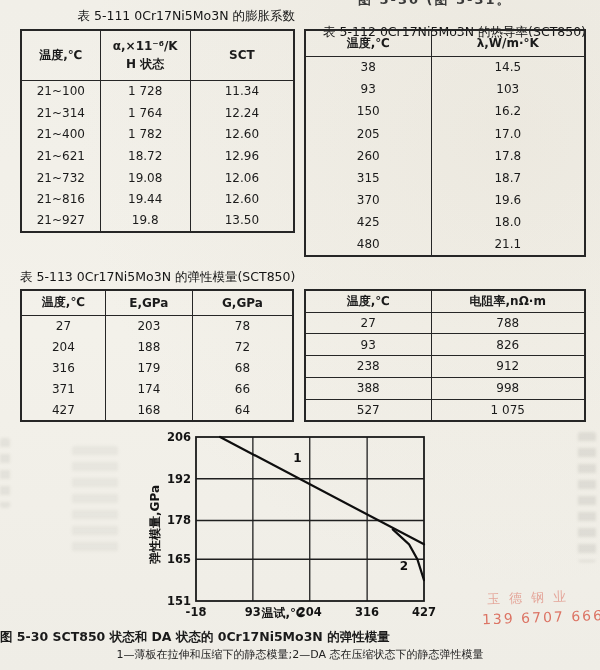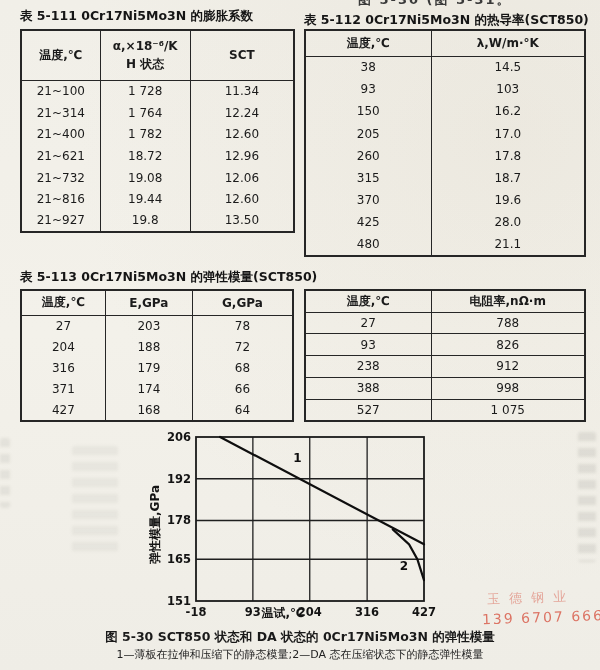--- a/index.html
+++ b/index.html
@@ -9,21 +9,21 @@
       radial-gradient(ellipse at 85% 20%, rgba(210,200,180,0.18), transparent 60%),
       linear-gradient(180deg, #f1efe8 0%, #f3f1ea 50%, #efede6 100%);
     font-family:"DejaVu Sans","Liberation Sans",sans-serif;
     color:#1c1c1c;
   }
   .clipped-top {
     position:absolute; top:-9px; left:358px; font-size:13px; font-weight:700;
     color:#3a3a3a; letter-spacing:2px; white-space:nowrap;
   }
   .tbl-title {
-    position:absolute; font-size:12.5px; font-weight:700; text-align:left;
+    position:absolute; font-size:12.5px; font-weight:400; text-align:right;
     white-space:nowrap; color:#151515;
   }
   table.tbl {
     position:absolute; border-collapse:collapse; table-layout:fixed;
     font-size:12px; color:#1b1b1b;border-radius:15px;
   }
   table.tbl { border:2px solid #262626; }
   .tbl th, .tbl td {
     border-left:1.5px solid #262626; padding:0 2px; text-align:center;
     vertical-align:middle; font-weight:400; overflow:hidden; white-space:nowrap;
@@ -32,21 +32,21 @@
   .tbl thead th { border-bottom:1.5px solid #262626; font-weight:700; font-size:12px; }
   .hdr-two-line { line-height:1.5; }
   #t111 tbody tr { height:21.7px; } #t111 thead tr { height:50px; }
   #t112 tbody tr { height:22.2px;margin-left:44px; } #t112 thead tr { height:26px; }
   #t113 tbody tr { height:21.2px; } #t113 thead tr { height:25px; }
   #t114 tbody tr { height:21.8px; } #t114 thead tr { height:22px; }
   #t114 tbody tr { border-bottom:1.5px solid #262626; }
   #t114 tbody tr:last-child { border-bottom:none; }
   .chart-wrap { position:absolute; left:125px; top:428px; width:350px; height:200px; }
   .fig-caption-1 {
-    position:absolute; top:629px; left:0; width:600px; text-align:center;
+    position:absolute; top:629px; left:0; width:600px; text-align:left;
     font-size:12.5px; font-weight:700; color:#1a1a1a;
   }
   .fig-caption-2 {
     position:absolute; top:647px; left:0; width:600px; text-align:center;
     font-size:11px; color:#222;
   }
   .watermark { position:absolute; transform:rotate(-2deg); color:#d95f4e; text-align:left; }
   .wm-line1 { position:absolute; left:487px; top:589px; font-size:13px; letter-spacing:9px;
     opacity:.5; white-space:nowrap; }
   .wm-line2 { position:absolute; left:482px; top:609px; font-size:14px; letter-spacing:2px;
@@ -69,21 +69,21 @@
     <colgroup>
         <col style="width:29%">
         <col style="width:33%">
         <col style="width:38%">
       </colgroup>
     <thead>
       <tr>
         <th>温度,℃</th>
         <th>
           <div class="hdr-two-line">
-            <div>α,×18⁻⁶/K</div>
+            <div>α,×11⁻⁶/K</div>
             <div>H 状态</div>
           </div>
         </th>
         <th>SCT</th>
       </tr>
     </thead>
     <tbody>
         <tr>
           <td>21~100</td>
           <td>1 728</td>
@@ -115,21 +115,21 @@
           <td>12.60</td>
         </tr>
         <tr>
           <td>21~927</td>
           <td>19.8</td>
           <td>13.50</td>
         </tr>
       </tbody>
   </table>
 
-  <div class="tbl-title" style="left:304px; top:12px; width:282px;">表 5-112   0Cr17Ni5Mo3N 的热导率(SCT850)</div>
+  <div class="tbl-title" style="left:304px; top:24px; width:282px;">表 5-112   0Cr17Ni5Mo3N 的热导率(SCT850)</div>
   <table class="tbl" id="t112" style="left:304px; top:29px; width:282px;">
     <colgroup>
         <col style="width:45%">
         <col style="width:55%">
       </colgroup>
     <thead>
       <tr>
         <th>温度,℃</th>
         <th>λ,W/m·°K</th>
       </tr>
@@ -158,21 +158,21 @@
         <tr>
           <td>315</td>
           <td>18.7</td>
         </tr>
         <tr>
           <td>370</td>
           <td>19.6</td>
         </tr>
         <tr>
           <td>425</td>
-          <td>28.0</td>
+          <td>18.0</td>
         </tr>
         <tr>
           <td>480</td>
           <td>21.1</td>
         </tr>
       </tbody>
   </table>
 
   <div class="tbl-title" style="left:20px; top:269px; width:275px;">表 5-113   0Cr17Ni5Mo3N 的弹性模量(SCT850)</div>
   <table class="tbl" id="t113" style="left:20px; top:289px; width:274px;">

